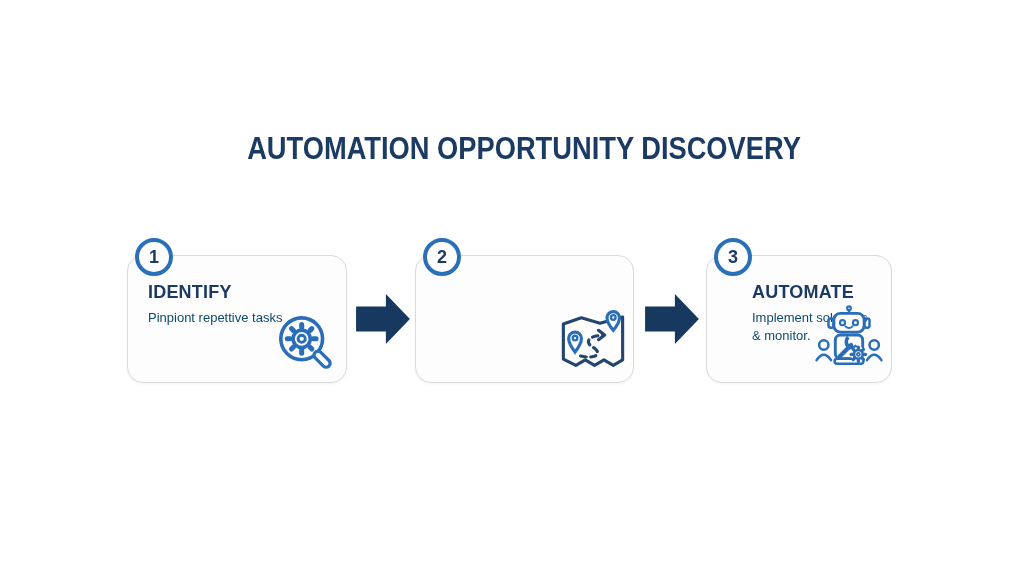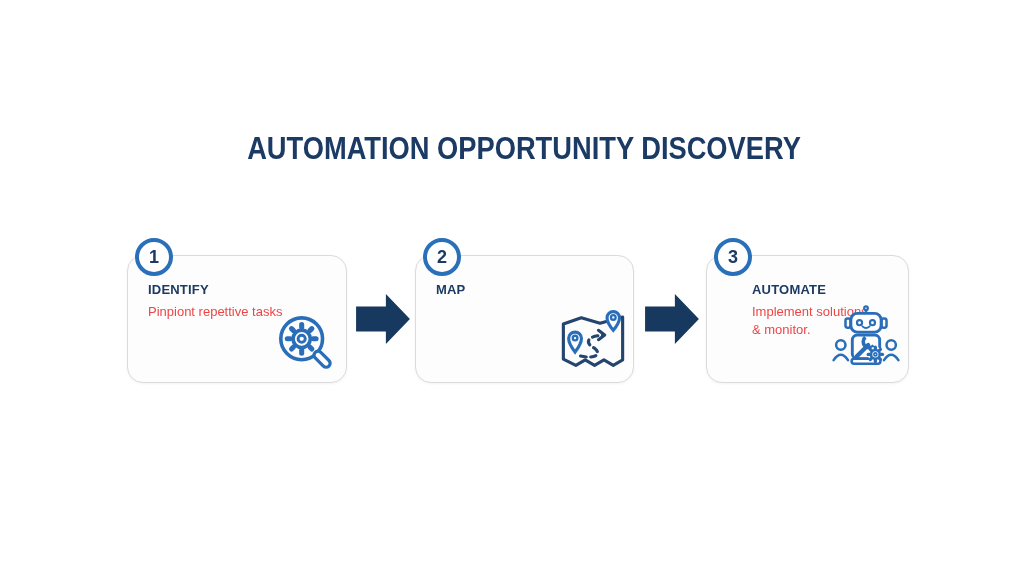--- a/index.html
+++ b/index.html
@@ -27,29 +27,29 @@
     position:absolute;top:255px;height:128px;width:220px;
     background:#fdfdfe;
     border:1px solid #d9dbdd;
     border-radius:16px;
     box-shadow:0 1px 3px rgba(0,0,0,0.05);
     box-sizing:border-box;
     padding:26px 16px 0 20px;
   }
   .card.c1{left:115px;}
   .card.c2{left:403px;width:219px;}
-  .card.c3{left:694px;width:203px;padding-left:45px;}
+  .card.c3{left:694px;width:186px;padding-left:45px;}
 
   .step-title{
-    font-size:13px;font-weight:bold;color:#1b3a64;
+    font-size:18px;font-weight:bold;color:#1b3a64;
     letter-spacing:0.2px;
   }
   .step-desc{
     margin-top:6px;
-    font-size:13px;color:#ef4444;line-height:1.4;
+    font-size:13px;color:#0c4a6e;line-height:1.4;
     white-space:pre-line;
   }
 
   .badge{
     position:absolute;top:238px;width:30px;height:30px;
     background:#ffffff;
     border:4px solid #2a70b8;
     border-radius:50%;
     display:flex;align-items:center;justify-content:center;
     font-size:18px;font-weight:bold;color:#1b3a64;
@@ -102,21 +102,20 @@
   </div>
 
   <svg class="arrow a1" viewBox="0 0 56 52">
     <polygon points="0,13 31,13 31,0 56,26 31,52 31,39 0,39" fill="#17395f"></polygon>
   </svg>
 
   <div class="badge b2">
     <span>2</span>
   </div>
   <div class="card c2">
-    <div class="step-title">MAP</div>
     <svg class="card-icon icon2" viewBox="0 0 100 100">
       <g fill="none" stroke="#24456e" stroke-width="4" stroke-linejoin="round">
         <path d="M12,27 L35,19 L59,26 L88,18 L88,73 L76,80 L64,73 L52,80 L40,73 L28,80 L12,72 Z"></path>
         <path d="M34,68 C52,72 62,66 52,58 C40,52 42,44 56,42 L63,41" stroke-dasharray="7 6" stroke-linecap="round"></path>
         <path d="M57,35 L65,41 L57,47" stroke-linecap="round"></path>
       </g>
       <g stroke="#2a6db8" fill="#ffffff">
         <path d="M27,63 C21,55 18.8,50.5 18.8,45.5 A8.2,8.2 0 1 1 35.2,45.5 C35.2,50.5 33,55 27,63 Z" stroke-width="4"></path>
         <circle cx="27" cy="45" r="3" stroke-width="3" fill="none"></circle>
         <path d="M76,35 C70,28 68,23.5 68,19 A8,8 0 1 1 84,19 C84,23.5 82,28 76,35 Z" stroke-width="4"></path>

